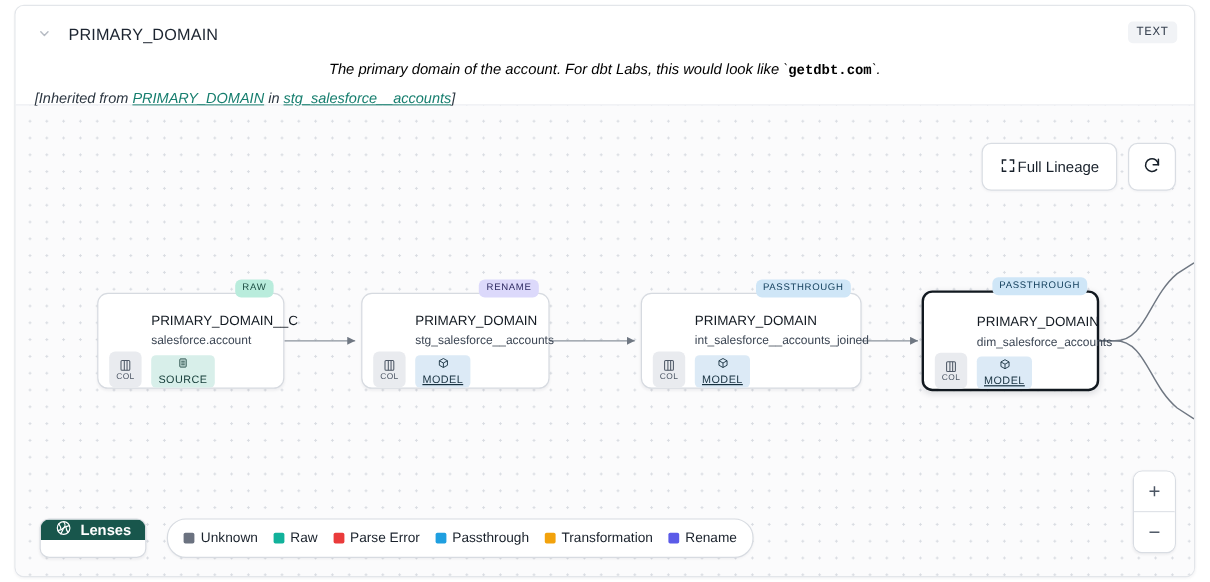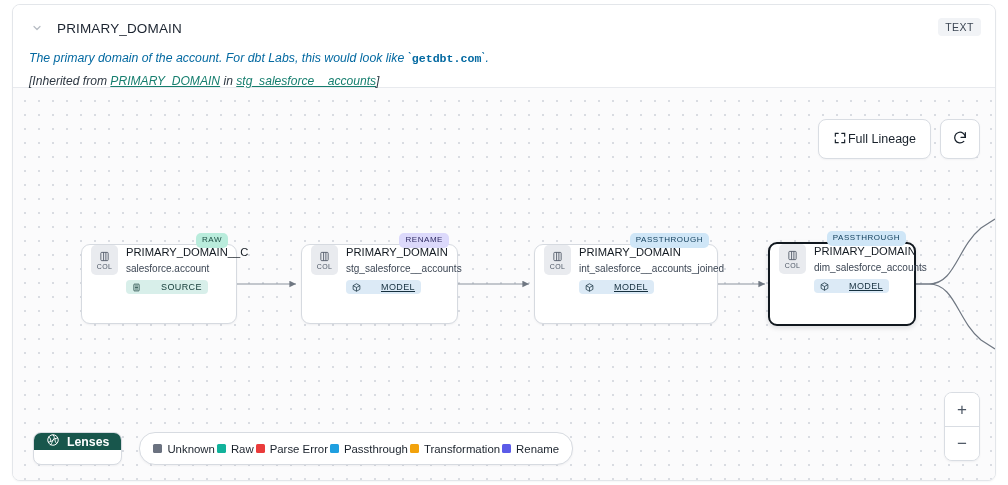--- a/index.html
+++ b/index.html
@@ -67,28 +67,30 @@
   .type-badge {
     position: absolute;
     right: 14px;
     top: 13px;
     background: #f1f3f6;
     color: #3c4654;
     font-size: 10.5px;
     letter-spacing: 0.5px;
     padding: 3px 7px;
     border-radius: 4px;
+    font-family: Liberation Mono, monospace;
   }
   .desc {
     font-size: 12.3px;
     font-style: italic;
-    color: #0369a1;
+    color: #000000;
     padding: 9px 16px 0 16px;
     line-height: 1.35;
     white-space: nowrap;
+    text-align: center;
   }
   .desc .code {
     font-family: "Liberation Mono", monospace;
     font-style: normal;
     font-weight: bold;
     font-size: 11.6px;
   }
   .inherit {
     font-size: 12.1px;
     font-style: italic;
@@ -128,21 +130,21 @@
     height: 80px;
     box-shadow: 0 1px 2px rgba(16,24,40,0.05);
     cursor: pointer;
   }
   .node.selected {
     border: 2px solid #11181f;
     box-shadow: 0 2px 5px rgba(16,24,40,0.13);
   }
   .node-inner {
     display: flex;
-    align-items: flex-start;
+    align-items: flex-end;
     height: 100%;
     padding: 0 9px;
     box-sizing: border-box;
   }
   .col-chip {
     flex: 0 0 auto;
     width: 27px;
     height: 30px;
     background: #e9ebef;
     border-radius: 5px;
@@ -169,26 +171,27 @@
   }
   .node-sub {
     font-size: 10px;
     color: #3c4654;
     margin-top: 4px;
     white-space: nowrap;
   }
   .kind-badge {
     display: inline-flex;
     align-items: center;
-    gap: 20px;
+    gap: 4px;
     margin-top: 6px;
     padding: 2px 6px;
     border-radius: 4px;
     font-size: 9px;
     letter-spacing: 0.4px;
+    flex-direction: column;
   }
   .kind-source { background: #d8efea; color: #123a36; }
   .kind-model  { background: #dceaf6; color: #16303f; text-decoration: underline; }
   .kind-badge .glyph { line-height: 0; }
   .tag {
     position: absolute;
     top: -12px;
     right: 8px;
     font-size: 8px;
     letter-spacing: 0.55px;
@@ -282,21 +285,21 @@
     display: flex;
     align-items: center;
     gap: 8px;
     padding: 0 11px 0 11px;
     font-size: 12.3px;
     cursor: pointer;
   }
   .legend {
     display: flex;
     align-items: center;
-    gap: 2px;
+    gap: 13px;
     height: 31px;
     padding: 0 13px;
     background: #ffffff;
     border: 1px solid #d7dbe1;
     border-radius: 16px;
     box-shadow: 0 1px 2px rgba(16,24,40,0.05);
   }
   .legend-item {
     display: flex;
     align-items: center;

